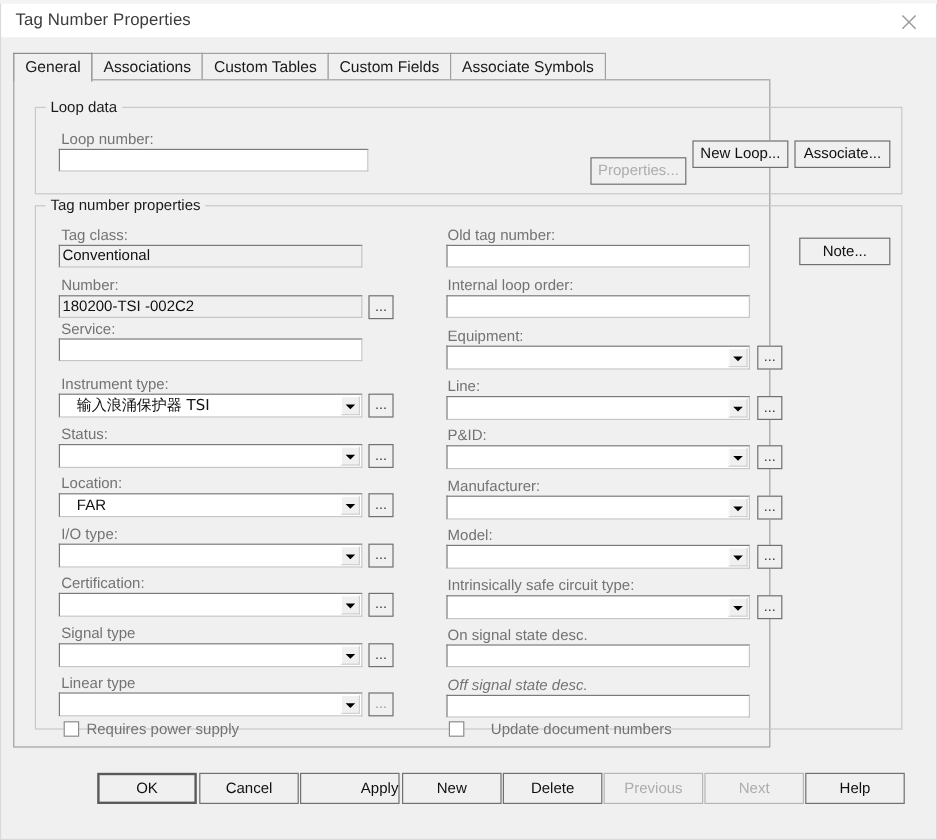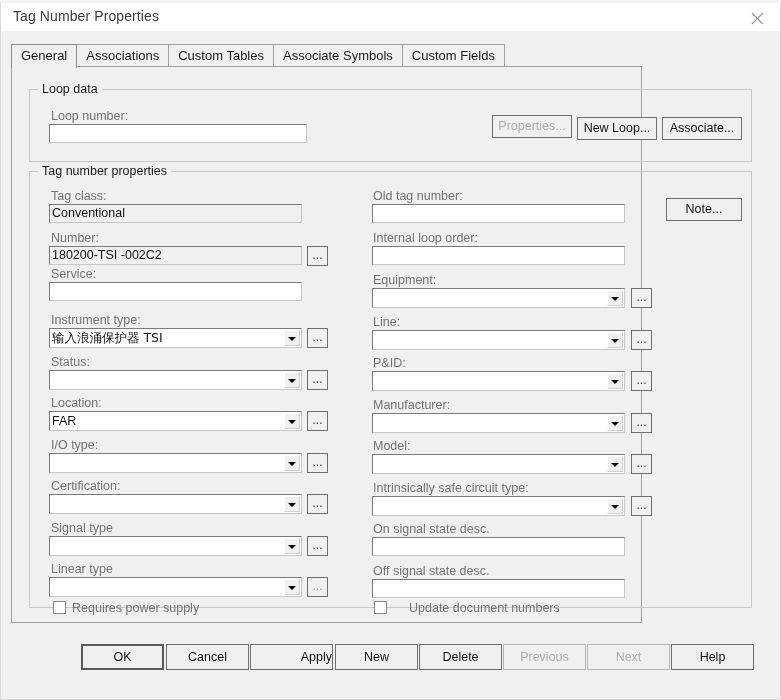--- a/index.html
+++ b/index.html
@@ -119,21 +119,21 @@
   
   .combo {
     position: absolute;
     height: 20px;
     background: #ffffff;
     border: 1px solid #7a7a7a;
     border-right-color: #c6c6c6;
     border-bottom-color: #c6c6c6;
     font-size: 12.5px;
     color: #101010;
-    padding: 0 20px 0 2px;
+    padding: 0 20px 0 14px;
     line-height: 18px;
     overflow: hidden;
     white-space: nowrap;
   }
   .combo .arrowbtn {
     position: absolute; right: 1px; top: 1px;
     width: 16px; height: 16px;
     background: #f0f0f0;
     border: 1px solid #d0d0d0;
     border-top-color: #ffffff;
@@ -201,33 +201,33 @@
         <line x1="1" y1="1" x2="12" y2="12" stroke="#9a9a9a" stroke-width="1.2"></line>
         <line x1="12" y1="1" x2="1" y2="12" stroke="#9a9a9a" stroke-width="1.2"></line>
       </svg>
     </div>
   </div>
 
   <div class="tabstrip" id="tabstrip">
       <div class="tab selected"><span>General</span></div>
       <div class="tab"><span>Associations</span></div>
       <div class="tab"><span>Custom Tables</span></div>
+      <div class="tab"><span>Custom Fields</span></div>
       <div class="tab"><span>Associate Symbols</span></div>
-      <div class="tab"><span>Custom Fields</span></div>
     </div>
 
   <div class="tabpage">
 
     <div class="groupbox" style="left:17px; top:22px; width:723px; height:73px;">
       <div class="gb-title">Loop data</div>
     </div>
     <div class="lbl" style="left:39px; top:42px;">Loop number:</div>
     <div class="tinput" style="left:37px; top:57px; width:258px;"></div>
 
-    <div class="btn" style="left:480px; top:48px; width:80px; height:23px; line-height:21px;">
+    <div class="btn" style="left:480px; top:64px; width:80px; height:23px; line-height:21px;">
       <span style="color:#adadad">Properties...</span>
     </div>
     <div class="btn" style="left:565px; top:50px; width:80px; height:23px; line-height:21px;">
       <span>New Loop...</span>
     </div>
     <div class="btn" style="left:650px; top:50px; width:80px; height:23px; line-height:21px;">
       <span>Associate...</span>
     </div>
 
     <div class="groupbox" style="left:17px; top:104px; width:723px; height:437px;">
@@ -312,21 +312,21 @@
             <i></i>
           </div></div>
         <div class="ellbtn" style="left: 619px; top: 387px;">...</div>
         <div class="lbl" style="left: 361px; top: 414px;">Intrinsically safe circuit type:</div>
         <div class="combo" style="left: 360px; top: 429px; width: 253px;"><span></span><div class="arrowbtn">
             <i></i>
           </div></div>
         <div class="ellbtn" style="left: 619px; top: 429px;">...</div>
         <div class="lbl" style="left: 361px; top: 455px;">On signal state desc.</div>
         <div class="tinput" style="left: 360px; top: 470px; width: 253px;"></div>
-        <div class="lbl" style="left: 361px; top: 497px;">Off signal state desc.</div>
+        <div class="lbl" style="left: 361px; top: 497px; font-style: italic;">Off signal state desc.</div>
         <div class="tinput" style="left: 360px; top: 512px; width: 253px;"></div>
       </div>
 
     <div class="cbox" style="left:41px; top:534px;"></div>
     <div class="lbl" style="left:60px; top:534px;">Requires power supply</div>
 
     <div class="cbox" style="left:362px; top:534px;"></div>
     <div class="lbl" style="left:397px; top:534px;">Update document numbers</div>
 
   </div>

